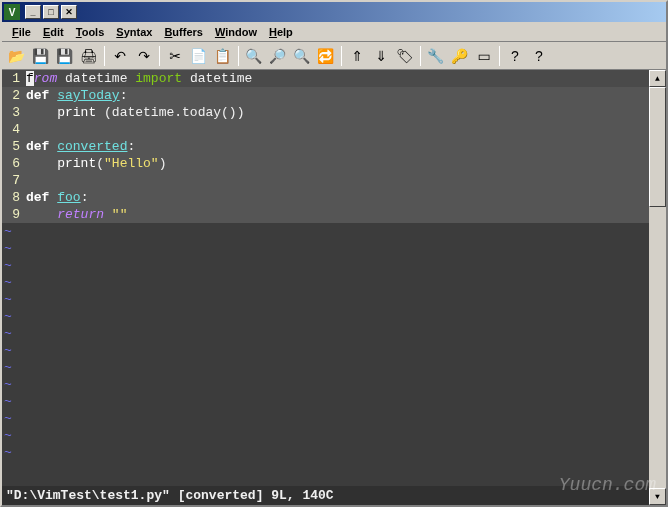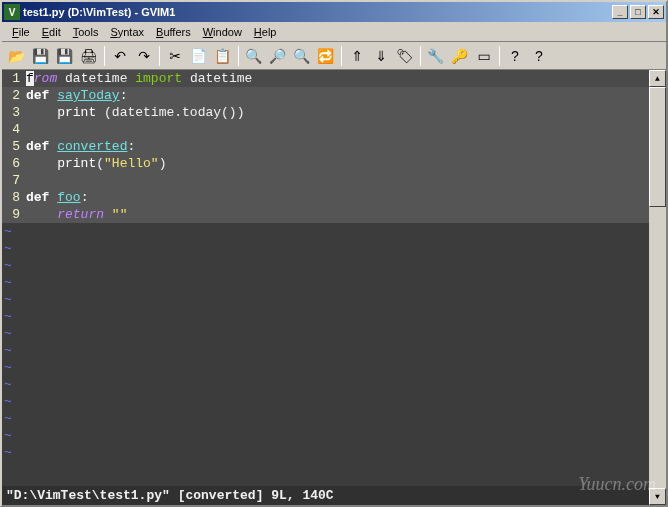--- a/index.html
+++ b/index.html
@@ -2,21 +2,21 @@
 <html><head>
 <meta charset="utf-8">
 <style>
 * { margin: 0; padding: 0; box-sizing: border-box; }
 body { font-family: Tahoma, sans-serif; font-size: 11px; background: #d4d0c8; width: 668px; height: 507px; overflow: hidden; position: relative; }
 .window { border: 2px solid #808080; border-top-color: #d4d0c8; border-left-color: #d4d0c8; width: 668px; height: 507px; display: flex; flex-direction: column; }
 .titlebar { background: linear-gradient(to right, #0a246a, #a6caf0); height: 20px; display: flex; align-items: center; padding: 0 2px; color: white; font-weight: bold; }
 .titlebar-icon { width: 16px; height: 16px; margin-right: 3px; display: flex; align-items: center; justify-content: center; font-size: 10px; background:#2a6e2a; color:white; }
 .titlebar-text { flex: 1; font-size: 11px; }
 .title-btn { width: 16px; height: 14px; background: #d4d0c8; border: 1px solid #fff; border-right-color: #404040; border-bottom-color: #404040; margin-left: 2px; display: flex; align-items: center; justify-content: center; font-family: Arial; font-size: 9px; font-weight: bold; color: black; }
-.menubar { background: #d4d0c8; height: 20px; display: flex; align-items: center; padding: 0 4px; border-bottom: 1px solid #808080; }
+.menubar { background: #d4d0c8; height: 20px; display: flex; align-items: center; padding: 0 4px; border-bottom: 1px solid #808080; font-weight: bold; }
 .menu-item { padding: 2px 6px; cursor: default; }
 .menu-item .ul { text-decoration: underline; }
 .toolbar { background: #d4d0c8; height: 28px; display: flex; align-items: center; padding: 2px 4px; gap: 2px; border-bottom: 1px solid #808080; }
 .tool-btn { width: 22px; height: 22px; border: 1px solid transparent; display: flex; align-items: center; justify-content: center; font-size: 14px; cursor: default; }
 .tool-sep { width: 1px; height: 20px; background: #808080; border-right: 1px solid #fff; margin: 0 2px; }
 .editor-area { flex: 1; display: flex; background: #3c3c3c; font-family: "Courier New", monospace; font-size: 13px; overflow: hidden; }
 .editor-content { flex: 1; display: flex; flex-direction: column; }
 .code-lines { background: #555555; }
 .line { display: flex; height: 17px; line-height: 17px; white-space: pre; }
 .gutter { width: 24px; text-align: right; padding-right: 6px; color: #f0f0c0; background: #555555; }
@@ -29,29 +29,28 @@
 .def { color: #ffffff; font-weight: bold; }
 .func { color: #70e0e0; text-decoration: underline; }
 .str { color: #f0e070; }
 .builtin { color: #ffffff; }
 .cursor-char { background: #f0f0f0; color: #000; }
 .statusbar { background: #303030; color: #f0f0f0; font-family: "Courier New", monospace; font-size: 13px; font-weight: bold; padding: 2px 4px; height: 19px; }
 .scrollbar-v { width: 17px; background: #d4d0c8; display: flex; flex-direction: column; }
 .scroll-btn { height: 17px; background: #d4d0c8; border: 1px solid #fff; border-right-color: #404040; border-bottom-color: #404040; font-size:8px; display:flex; align-items:center; justify-content:center; }
 .scroll-thumb { flex: 0 0 120px; background: #d4d0c8; border: 1px solid #fff; border-right-color: #404040; border-bottom-color: #404040; }
 .scroll-track { flex: 1; }
-.watermark { position: absolute; right: 12px; bottom: 12px; color: rgba(255,255,255,0.35); font-family: Liberation Serif, serif; font-size: 18px; font-style: italic; pointer-events: none; }
+.watermark { position: absolute; right: 12px; bottom: 12px; color: rgba(255,255,255,0.35); font-family: Liberation Mono, monospace; font-size: 18px; font-style: italic; pointer-events: none; }
 </style>
 </head>
 <body>
 
 <div class="window">
   <div class="titlebar">
     <div class="titlebar-icon">V</div>
-    <div class="titlebar-text">test1.py (D:\VimTest) - GVIM1</div>
     <div class="title-btn">_</div>
     <div class="title-btn">□</div>
     <div class="title-btn">✕</div>
   </div>
 
   <div class="menubar" id="menubar">
       <div class="menu-item"><span class="ul">F</span>ile</div>
       <div class="menu-item"><span class="ul">E</span>dit</div>
       <div class="menu-item"><span class="ul">T</span>ools</div>
       <div class="menu-item"><span class="ul">S</span>yntax</div>

